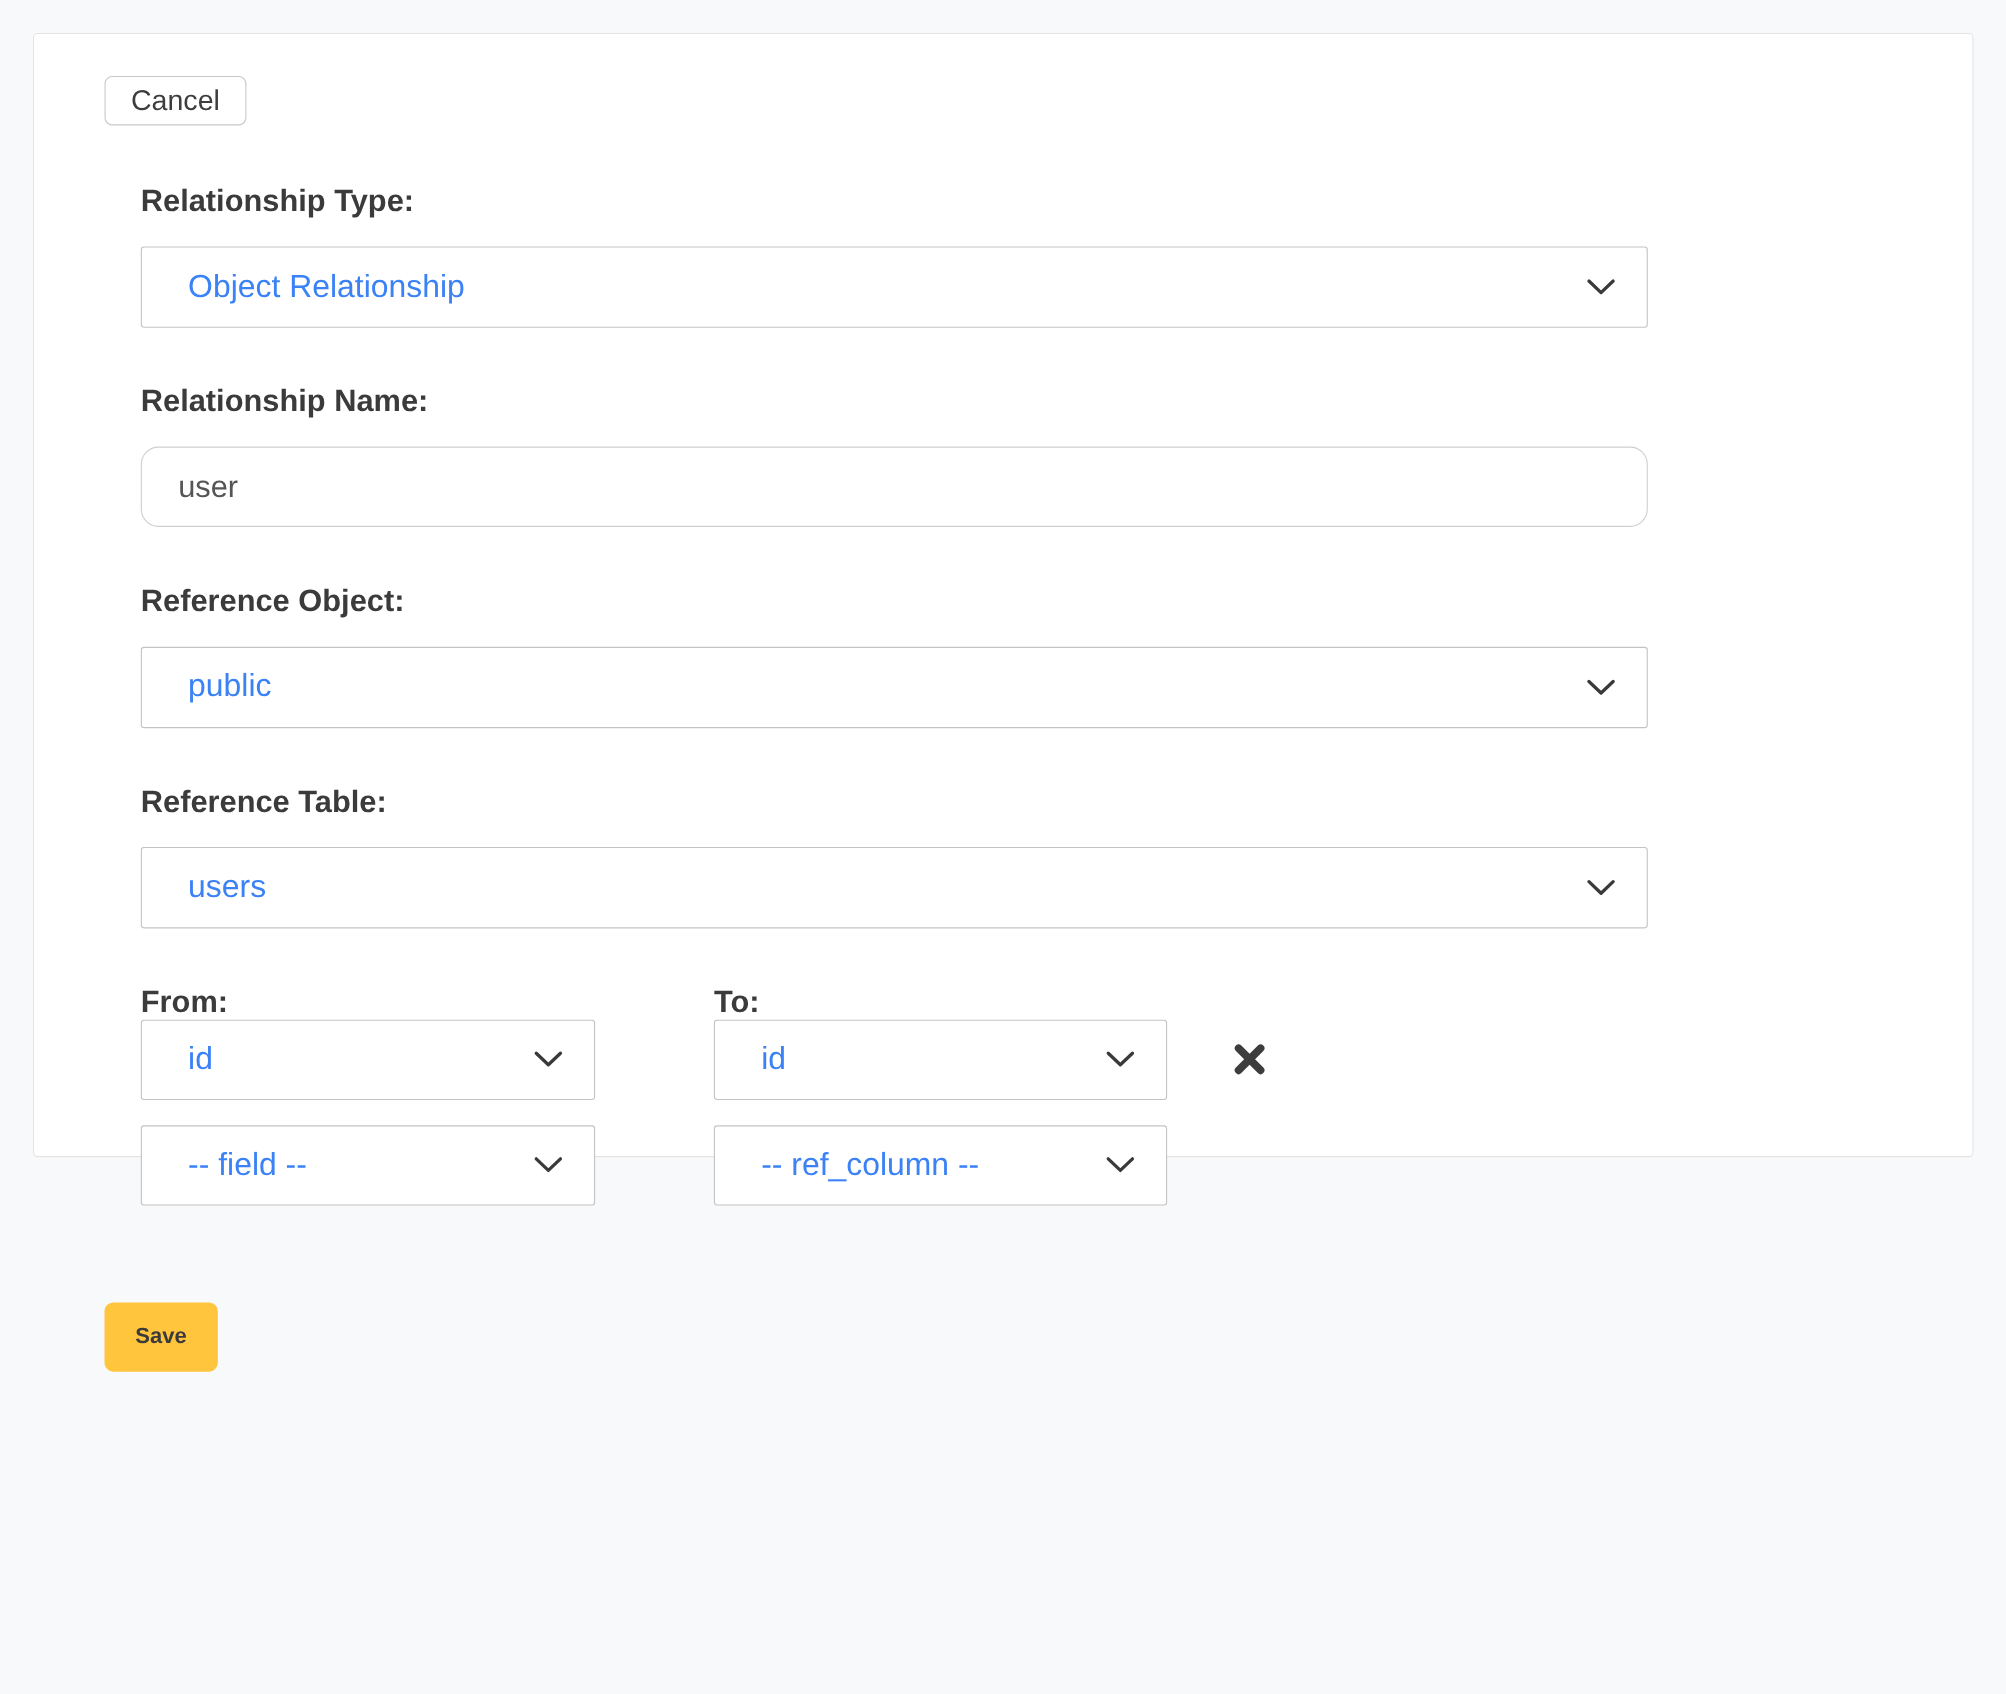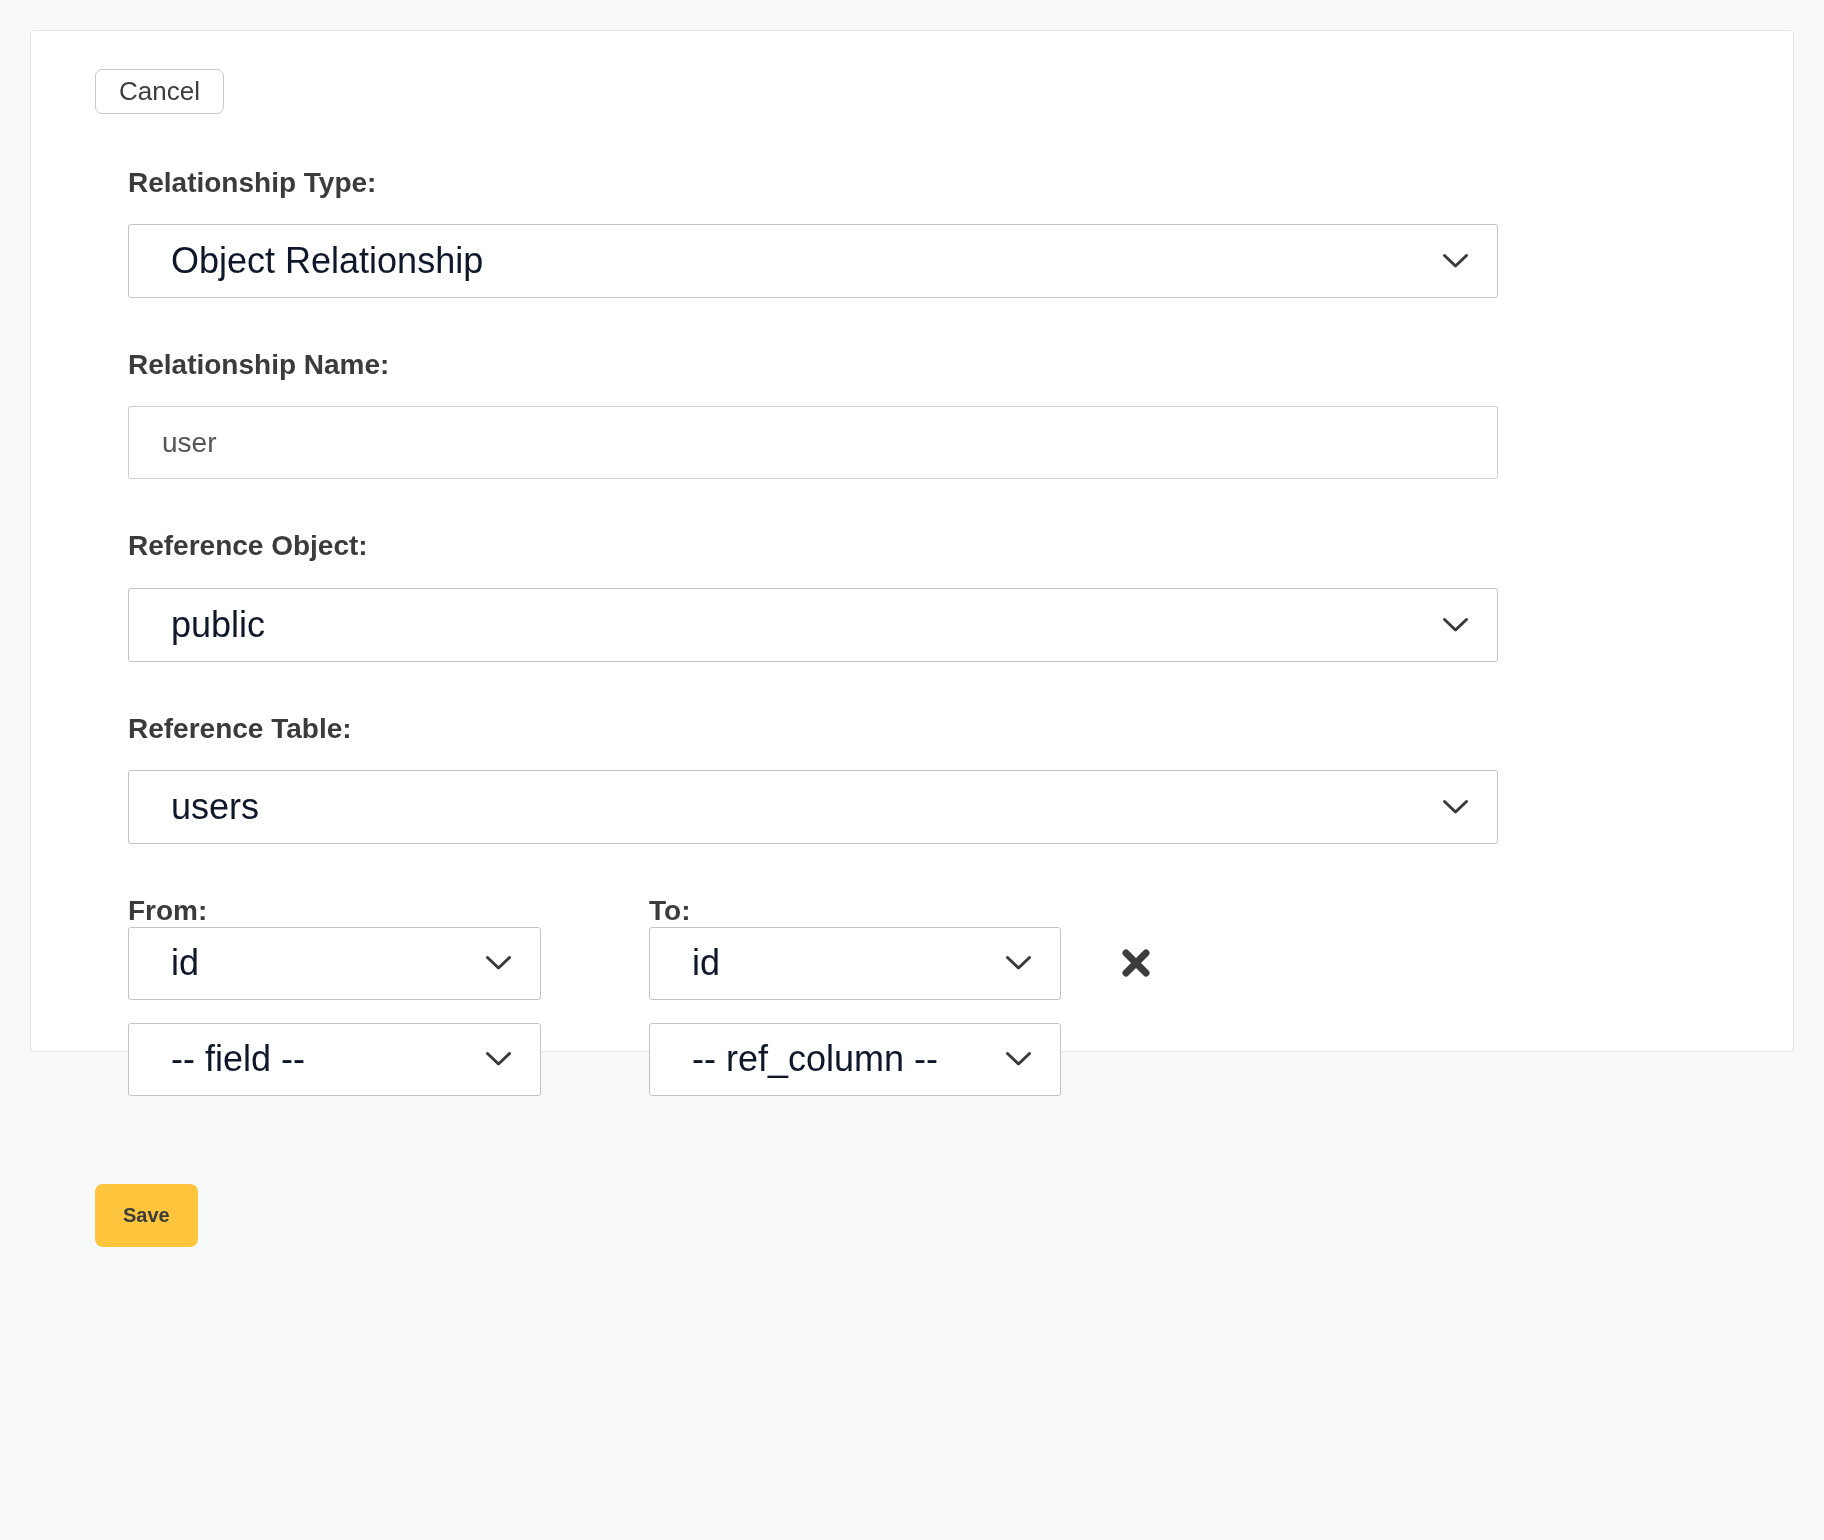--- a/index.html
+++ b/index.html
@@ -47,28 +47,28 @@
     display: flex;
     align-items: center;
     justify-content: space-between;
     height: 74px;
     background: #ffffff;
     border: 1px solid #c3c3c3;
     border-radius: 3px;
     padding: 0 28px 0 42px;
     cursor: pointer;
   }
-  .select-value { font-size: 36px; color: #0f172a; white-space: nowrap; }
+  .select-value { font-size: 29px; color: #3b82f6; white-space: nowrap; }
   .chevron { display: inline-flex; align-items: center; flex: none; margin-left: 20px; }
   .text-input {
     display: block;
     width: 100%;
     height: 73px;
     border: 1px solid #cfcfcf;
-    border-radius: 2px;
+    border-radius: 16px;
     padding: 0 33px;
     font-family: inherit;
     font-size: 28px;
     color: #555555;
     background: #ffffff;
     outline: none;
   }
   .mapping { margin-bottom: 0; }
   .mapping-head { display: flex; }
   .mapping-head .head-from { width: 521px; margin-bottom: 0; }

